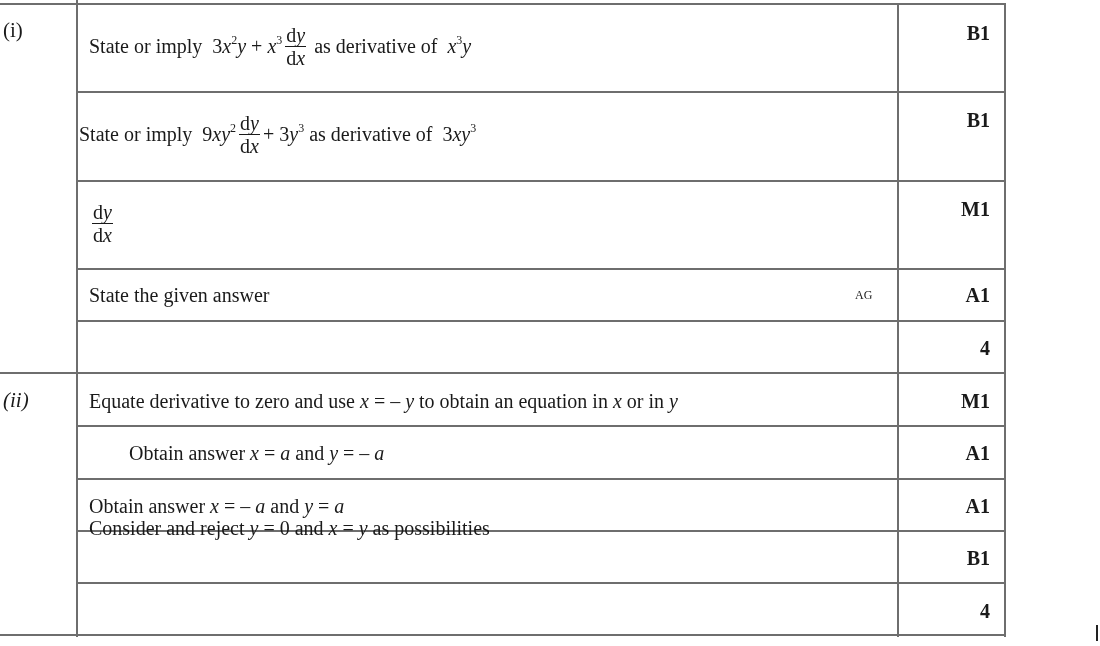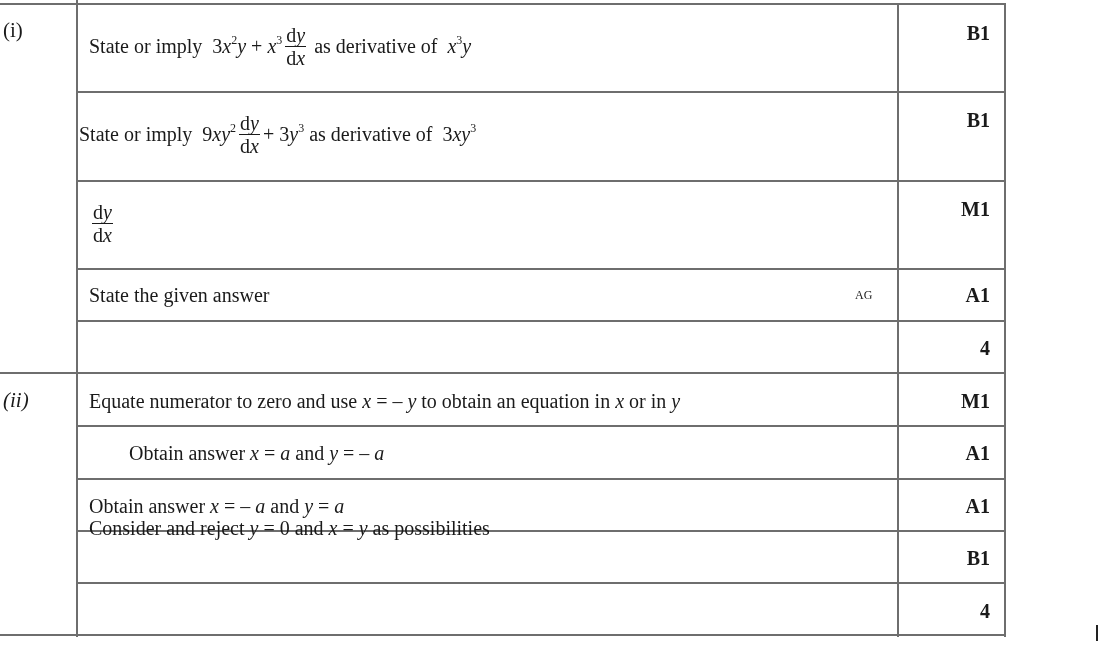--- a/index.html
+++ b/index.html
@@ -62,21 +62,21 @@
 
 <div class="cell" style="left:89px;top:283px;">State the given answer</div>
 <div class="cell ag" style="top:283px;">AG</div>
 <div class="cell mark" style="top:283px;">A1</div>
 
 <div class="cell mark" style="top:336px;">4</div>
 
 <div class="cell part" style="top:388px;font-style:italic;">(ii)</div>
 
 <div class="cell" style="left:89px;top:389px;">
-  <span>Equate numerator to zero and use</span> <i>x</i> <span>= –</span> <i>y</i> <span>to obtain an equation in</span> <i>x</i> <span>or in</span> <i>y</i>
+  <span>Equate derivative to zero and use</span> <i>x</i> <span>= –</span> <i>y</i> <span>to obtain an equation in</span> <i>x</i> <span>or in</span> <i>y</i>
 </div>
 <div class="cell mark" style="top:389px;">M1</div>
 
 <div class="cell" style="left:89px;top:441px;margin-left:40px;">
   <span>Obtain answer</span> <i>x</i> <span>=</span> <i>a</i> <span>and</span> <i>y</i> <span>= –</span> <i>a</i>
 </div>
 <div class="cell mark" style="top:441px;">A1</div>
 
 <div class="cell" style="left:89px;top:494px;">
   <span>Obtain answer</span> <i>x</i> <span>= –</span> <i>a</i> <span>and</span> <i>y</i> <span>=</span> <i>a</i>

